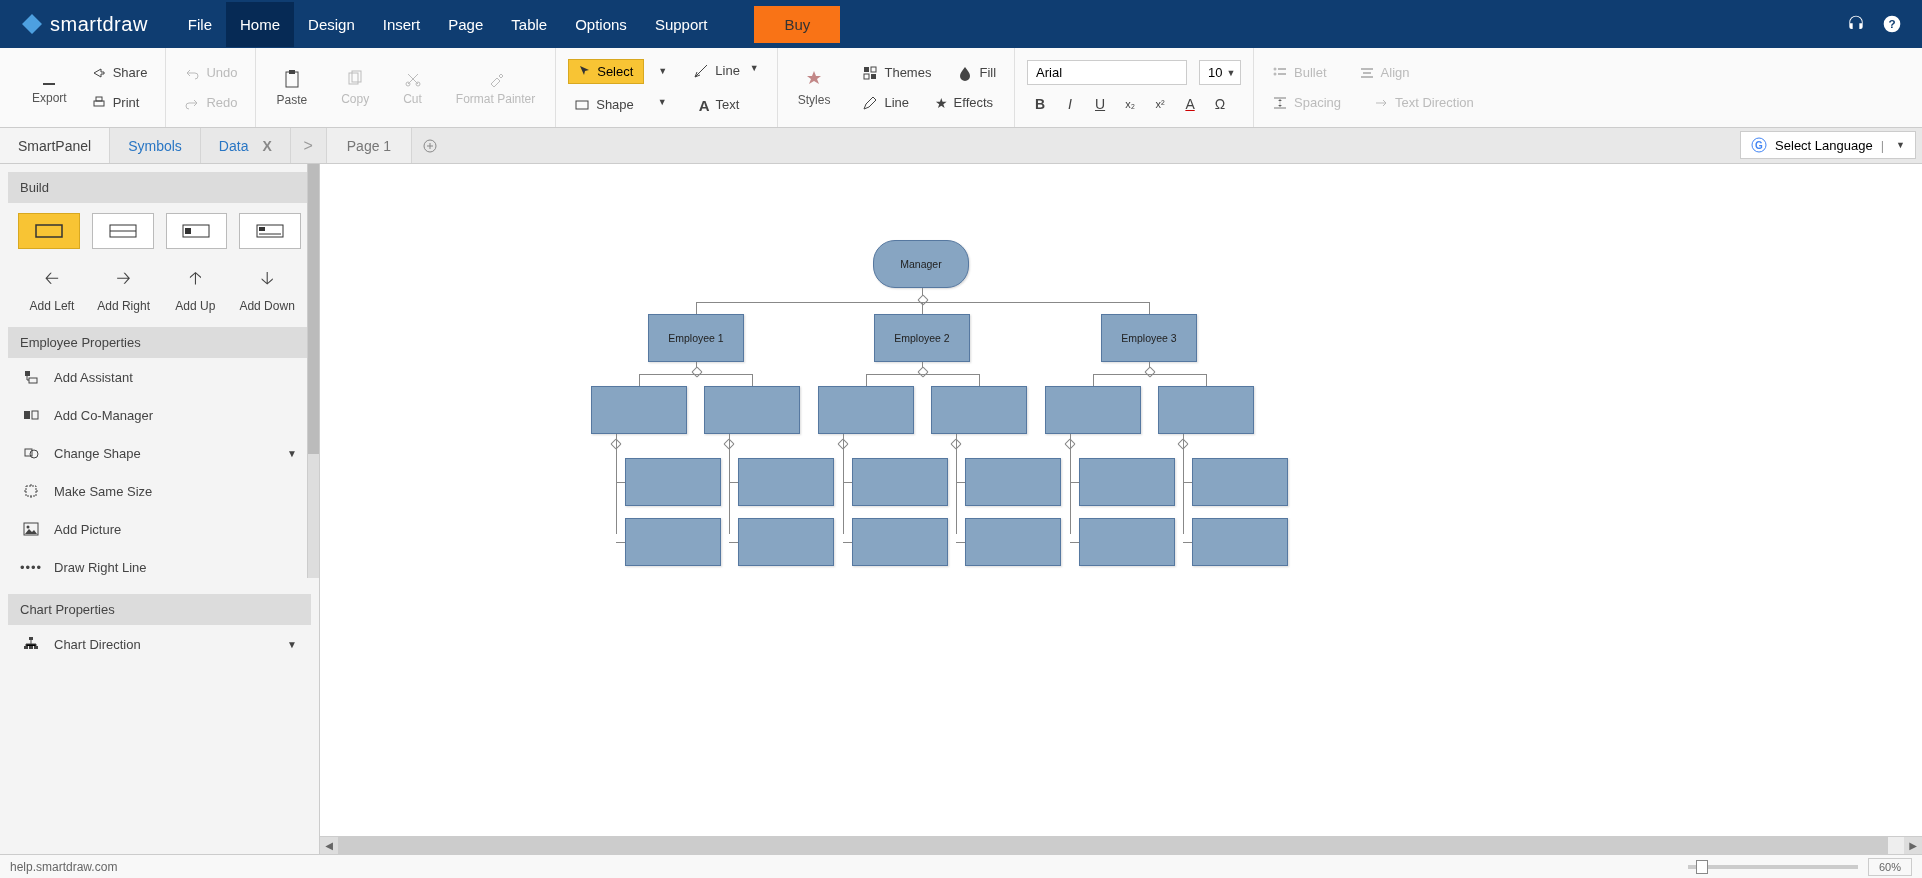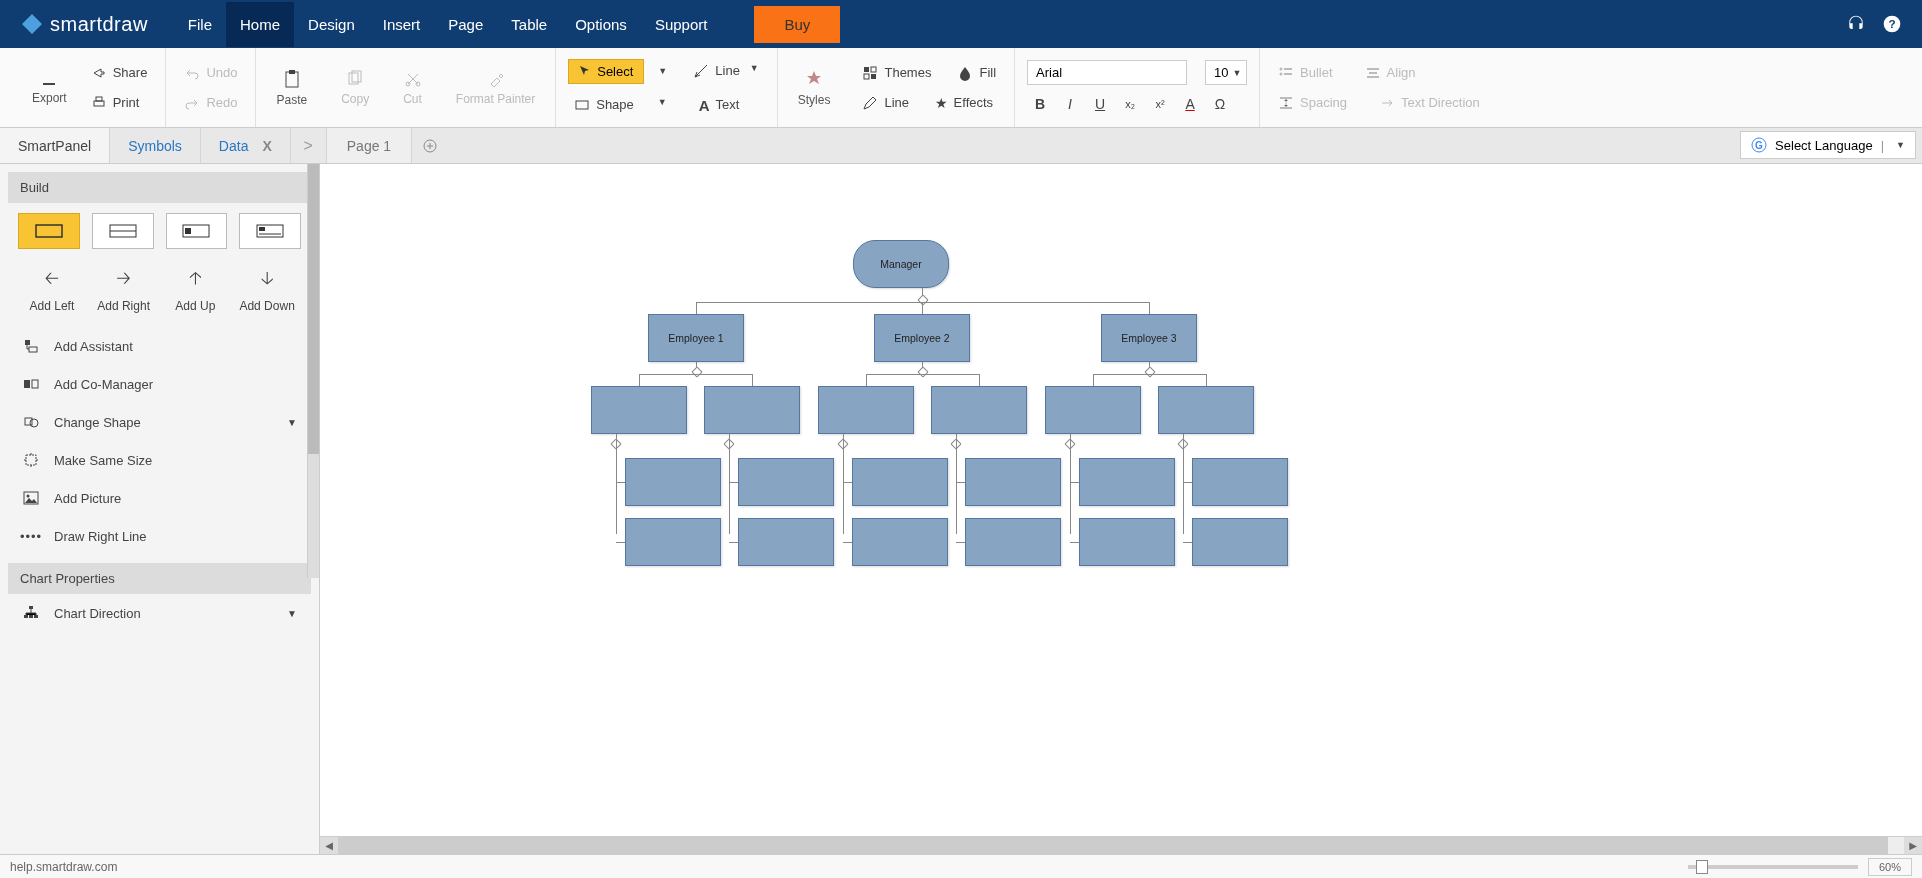--- a/index.html
+++ b/index.html
@@ -257,21 +257,21 @@
           <div class="ribbon-small-btn">
             <span style="font-size:14px;">★</span>
             <span>Effects</span>
           </div>
         </div>
       </div>
     </div>
   </div>
   <div class="ribbon-group">
     <div class="ribbon-col" style="gap:8px;">
-      <div class="ribbon-row" style="gap:18px;align-items:center;">
+      <div class="ribbon-row" style="gap:12px;align-items:center;">
         <input class="font-select" value="Arial" style="">
         <div class="font-size-select" style="display:flex;justify-content:space-between;align-items:center;">
           <span>10</span>
           <span class="dropdown-caret">▼</span>
         </div>
       </div>
       <div class="ribbon-row" style="gap:4px;">
         <span class="text-fmt-btn" style="font-weight:bold;">B</span>
         <span class="text-fmt-btn" style="font-style:italic;">I</span>
         <span class="text-fmt-btn" style="text-decoration:underline;">U</span>
@@ -391,20 +391,21 @@
           </div>
       <div class="build-action">
             <span style="font-size:18px;">🡡</span>
             <span>Add Up</span>
           </div>
       <div class="build-action">
             <span style="font-size:18px;">🡣</span>
             <span>Add Down</span>
           </div>
     </div>
+    <div class="section-header">Employee Properties</div>
     <div class="prop-item">
           <span class="prop-icon">
             <svg width="16" height="16" viewBox="0 0 16 16">
               <rect x="2" y="2" width="5" height="5" fill="#444"></rect>
               <rect x="6" y="9" width="8" height="5" fill="none" stroke="#444"></rect>
               <line x1="4" y1="7" x2="4" y2="11" stroke="#444"></line>
               <line x1="4" y1="11" x2="6" y2="11" stroke="#444"></line>
             </svg>
           </span>
           <span>Add Assistant</span>
@@ -467,21 +468,21 @@
         </div>
     </div>
     <div class="sidebar-scroll">
         <div class="sidebar-scroll-thumb"></div>
       </div>
   </div>
 
   <div class="canvas-wrap">
     <div class="canvas">
 
-      <div class="org-box" style="left:533px; top:76px; width:96px; height:48px;border-radius:22px;">
+      <div class="org-box" style="left:553px; top:76px; width:96px; height:48px;border-radius:22px;">
           <span>Manager</span>
         </div>
 
       <div class="org-line" style="left:602px; top:124px; width:1px; height:14px;"></div>
       <div class="conn-dot" style="left:599px; top:132px;"></div>
       <div class="org-line" style="left:376px; top:138px; width:454px; height:1px;"></div>
       <div class="org-line" style="left:376px; top:138px; width:1px; height:12px;"></div>
       <div class="org-line" style="left:602px; top:138px; width:1px; height:12px;"></div>
       <div class="org-line" style="left:829px; top:138px; width:1px; height:12px;"></div>
 

